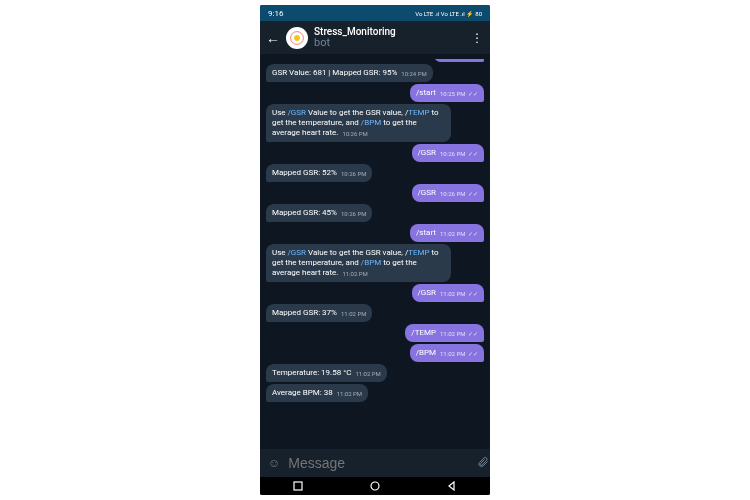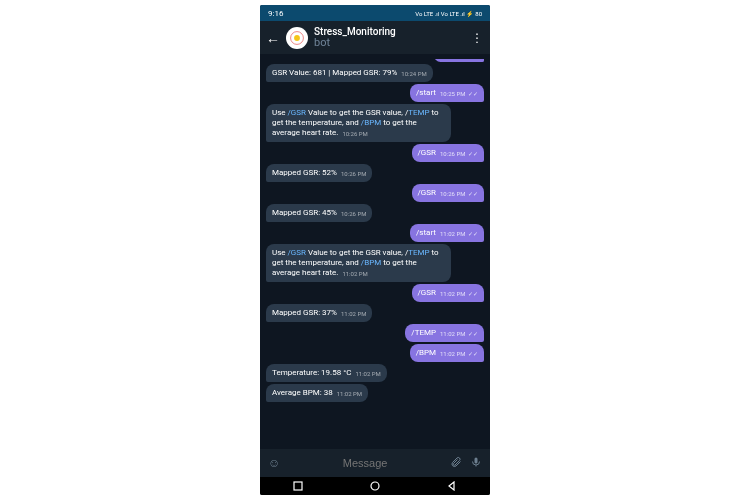--- a/index.html
+++ b/index.html
@@ -94,23 +94,22 @@
     align-items: center;
     padding: 0 8px;
     gap: 8px;
   }
   .emoji, .attach, .mic { color: #6d7f8f; font-size: 12px; }
   .msg-input {
     flex: 1;
     background: transparent;
     border: none;
     color: #6d7f8f;
-    font-size: 11px;
+    font-size: 14px;
     outline: none;
-    text-align: center;
   }
   .nav-bar {
     position: absolute;
     bottom: 0; left: 0; right: 0;
     height: 18px;
     background: #000;
     display: flex;
     justify-content: space-around;
     align-items: center;
   }
@@ -139,21 +138,21 @@
       <div class="subtitle">bot</div>
     </div>
     <span class="more">⋮</span>
   </div>
 
   <div class="chat" id="chat">
       <div class="row out clip tiny">
         <div class="bubble" style="margin-top: -10px;"><span style="visibility: hidden;"></span><span class="meta">10:24 PM <span class="check">✓✓</span></span></div>
       </div>
       <div class="row in">
-        <div class="bubble"><span>GSR Value: 681 | Mapped GSR: 79%</span><span class="meta">10:24 PM</span></div>
+        <div class="bubble"><span>GSR Value: 681 | Mapped GSR: 95%</span><span class="meta">10:24 PM</span></div>
       </div>
       <div class="row out">
         <div class="bubble"><span>/start</span><span class="meta">10:25 PM <span class="check">✓✓</span></span></div>
       </div>
       <div class="row in">
         <div class="bubble help-text"><span>Use <span class="cmd">/GSR</span> Value to get the GSR value, /<span class="cmd">TEMP</span> to get the temperature, and <span class="cmd">/BPM</span> to get the average heart rate.</span><span class="meta">10:26 PM</span></div>
       </div>
       <div class="row out">
         <div class="bubble"><span>/GSR</span><span class="meta">10:26 PM <span class="check">✓✓</span></span></div>
       </div>

